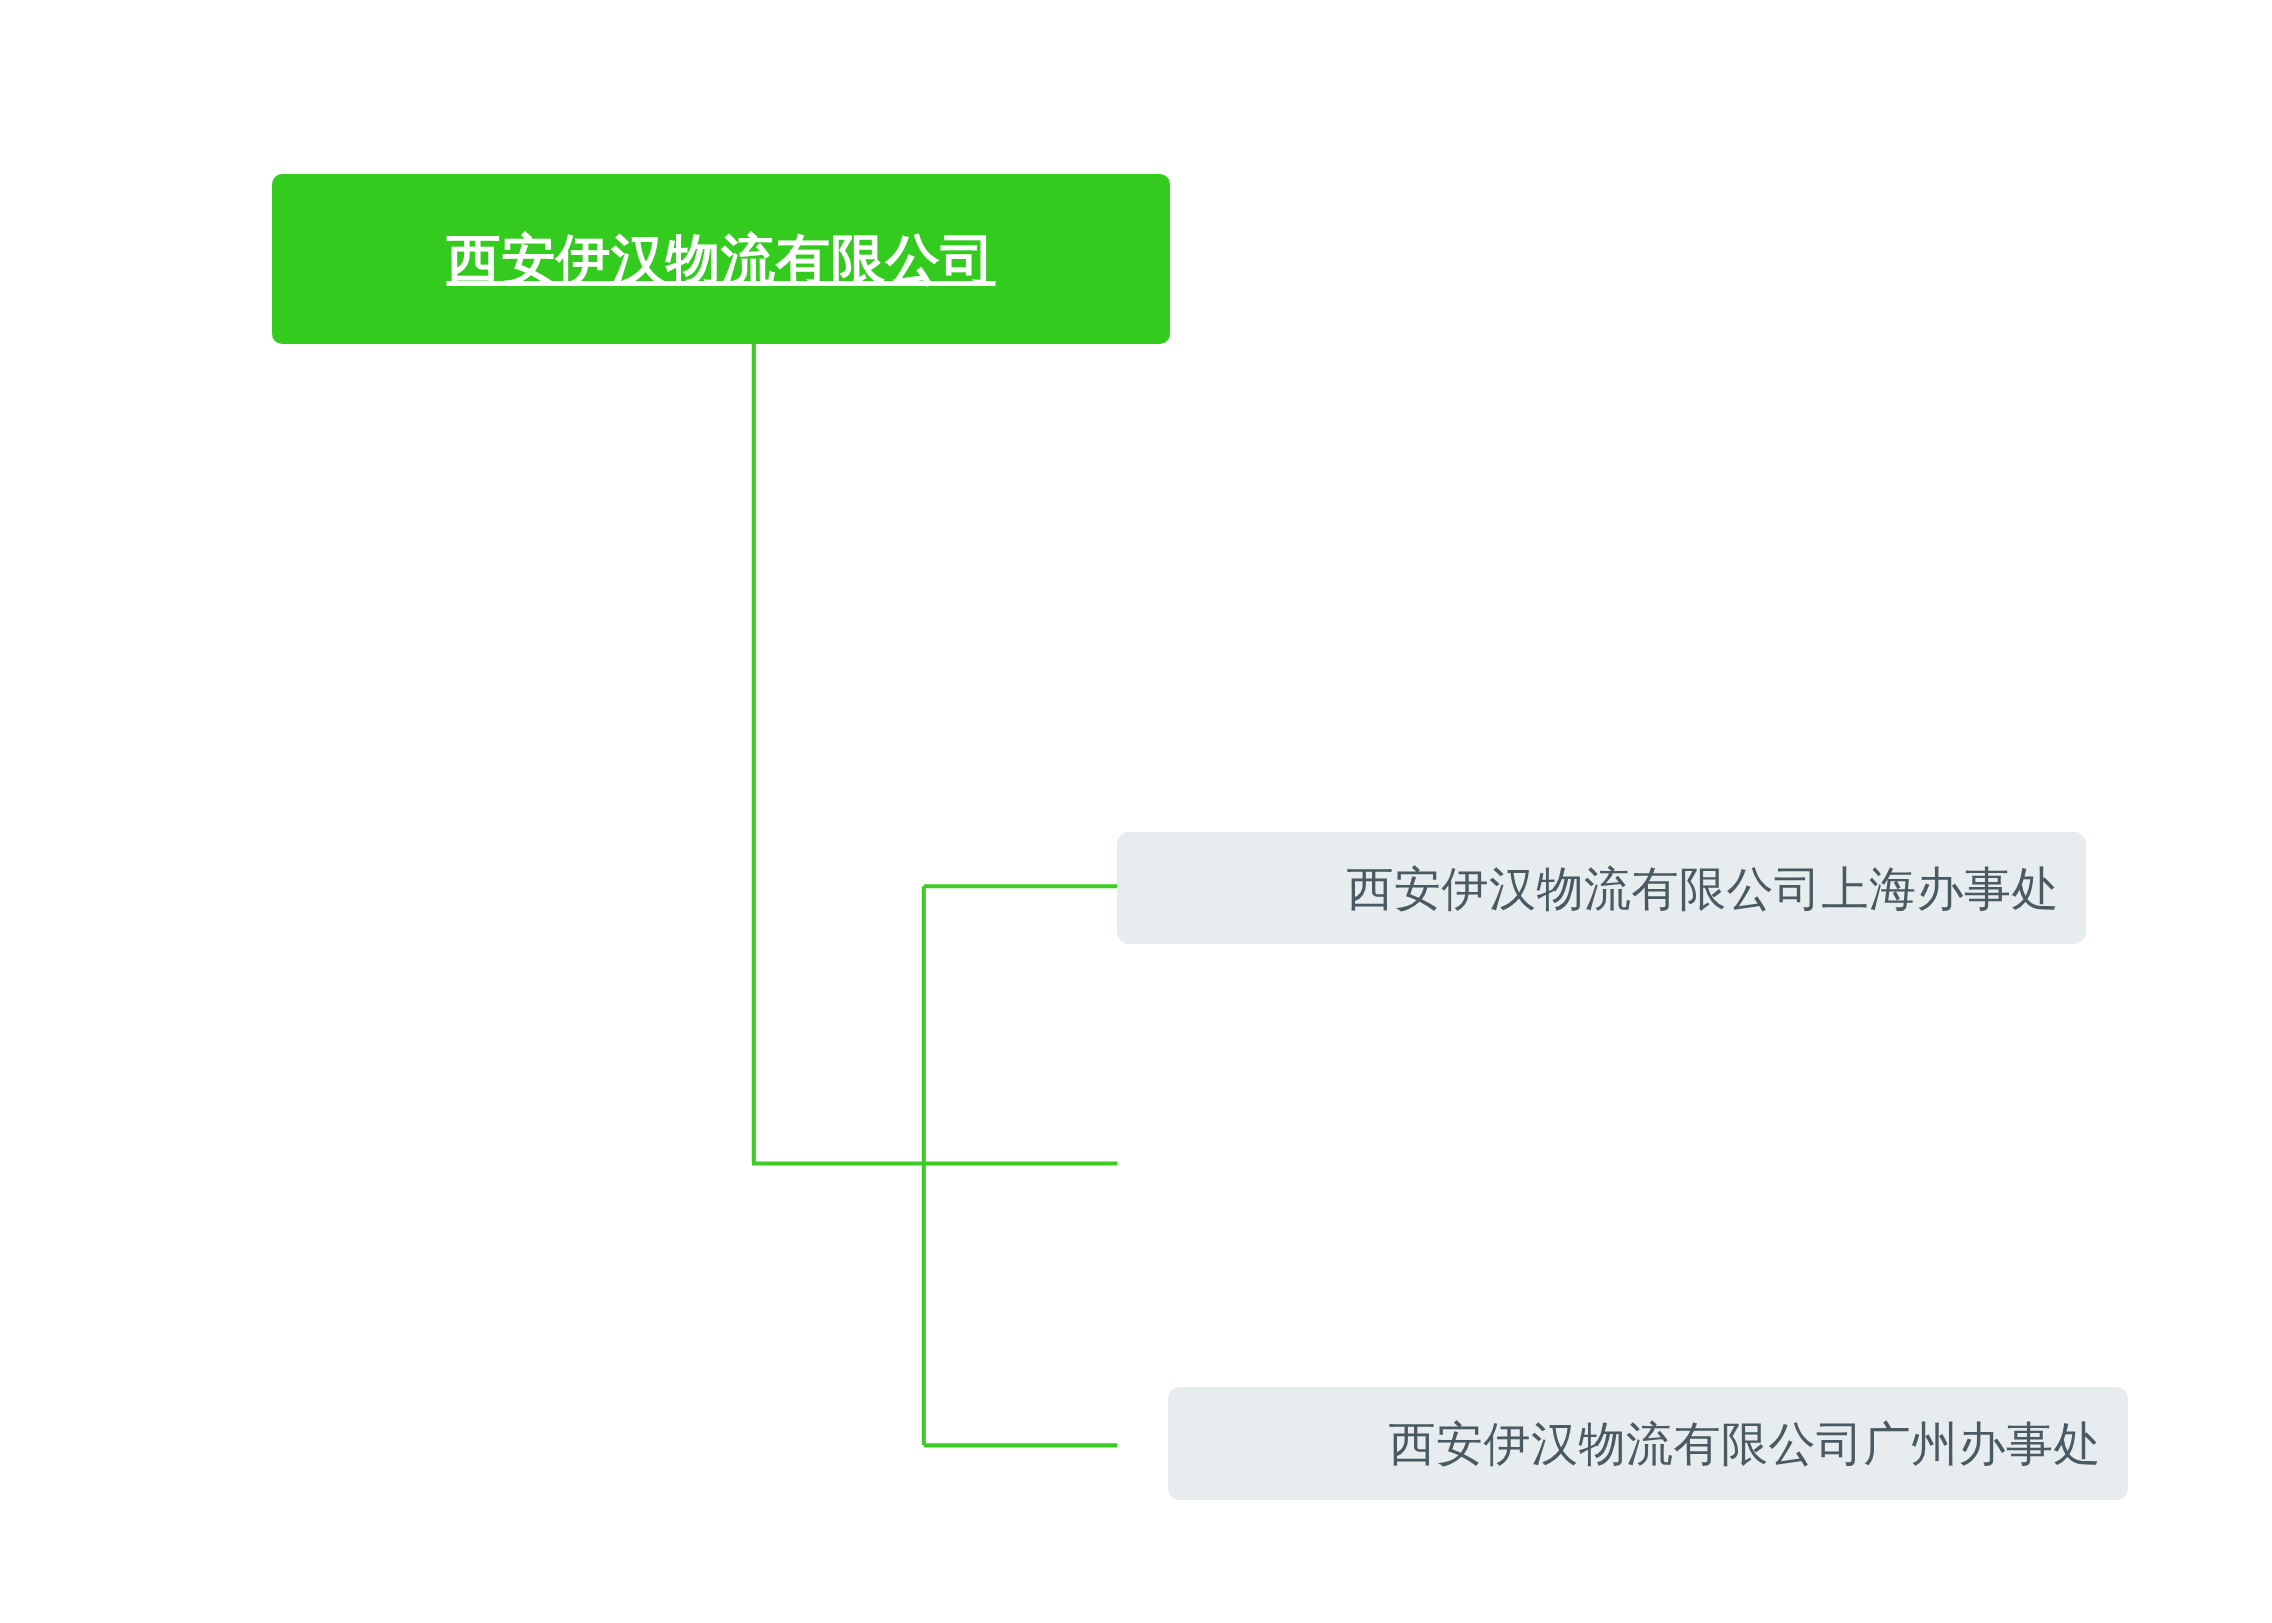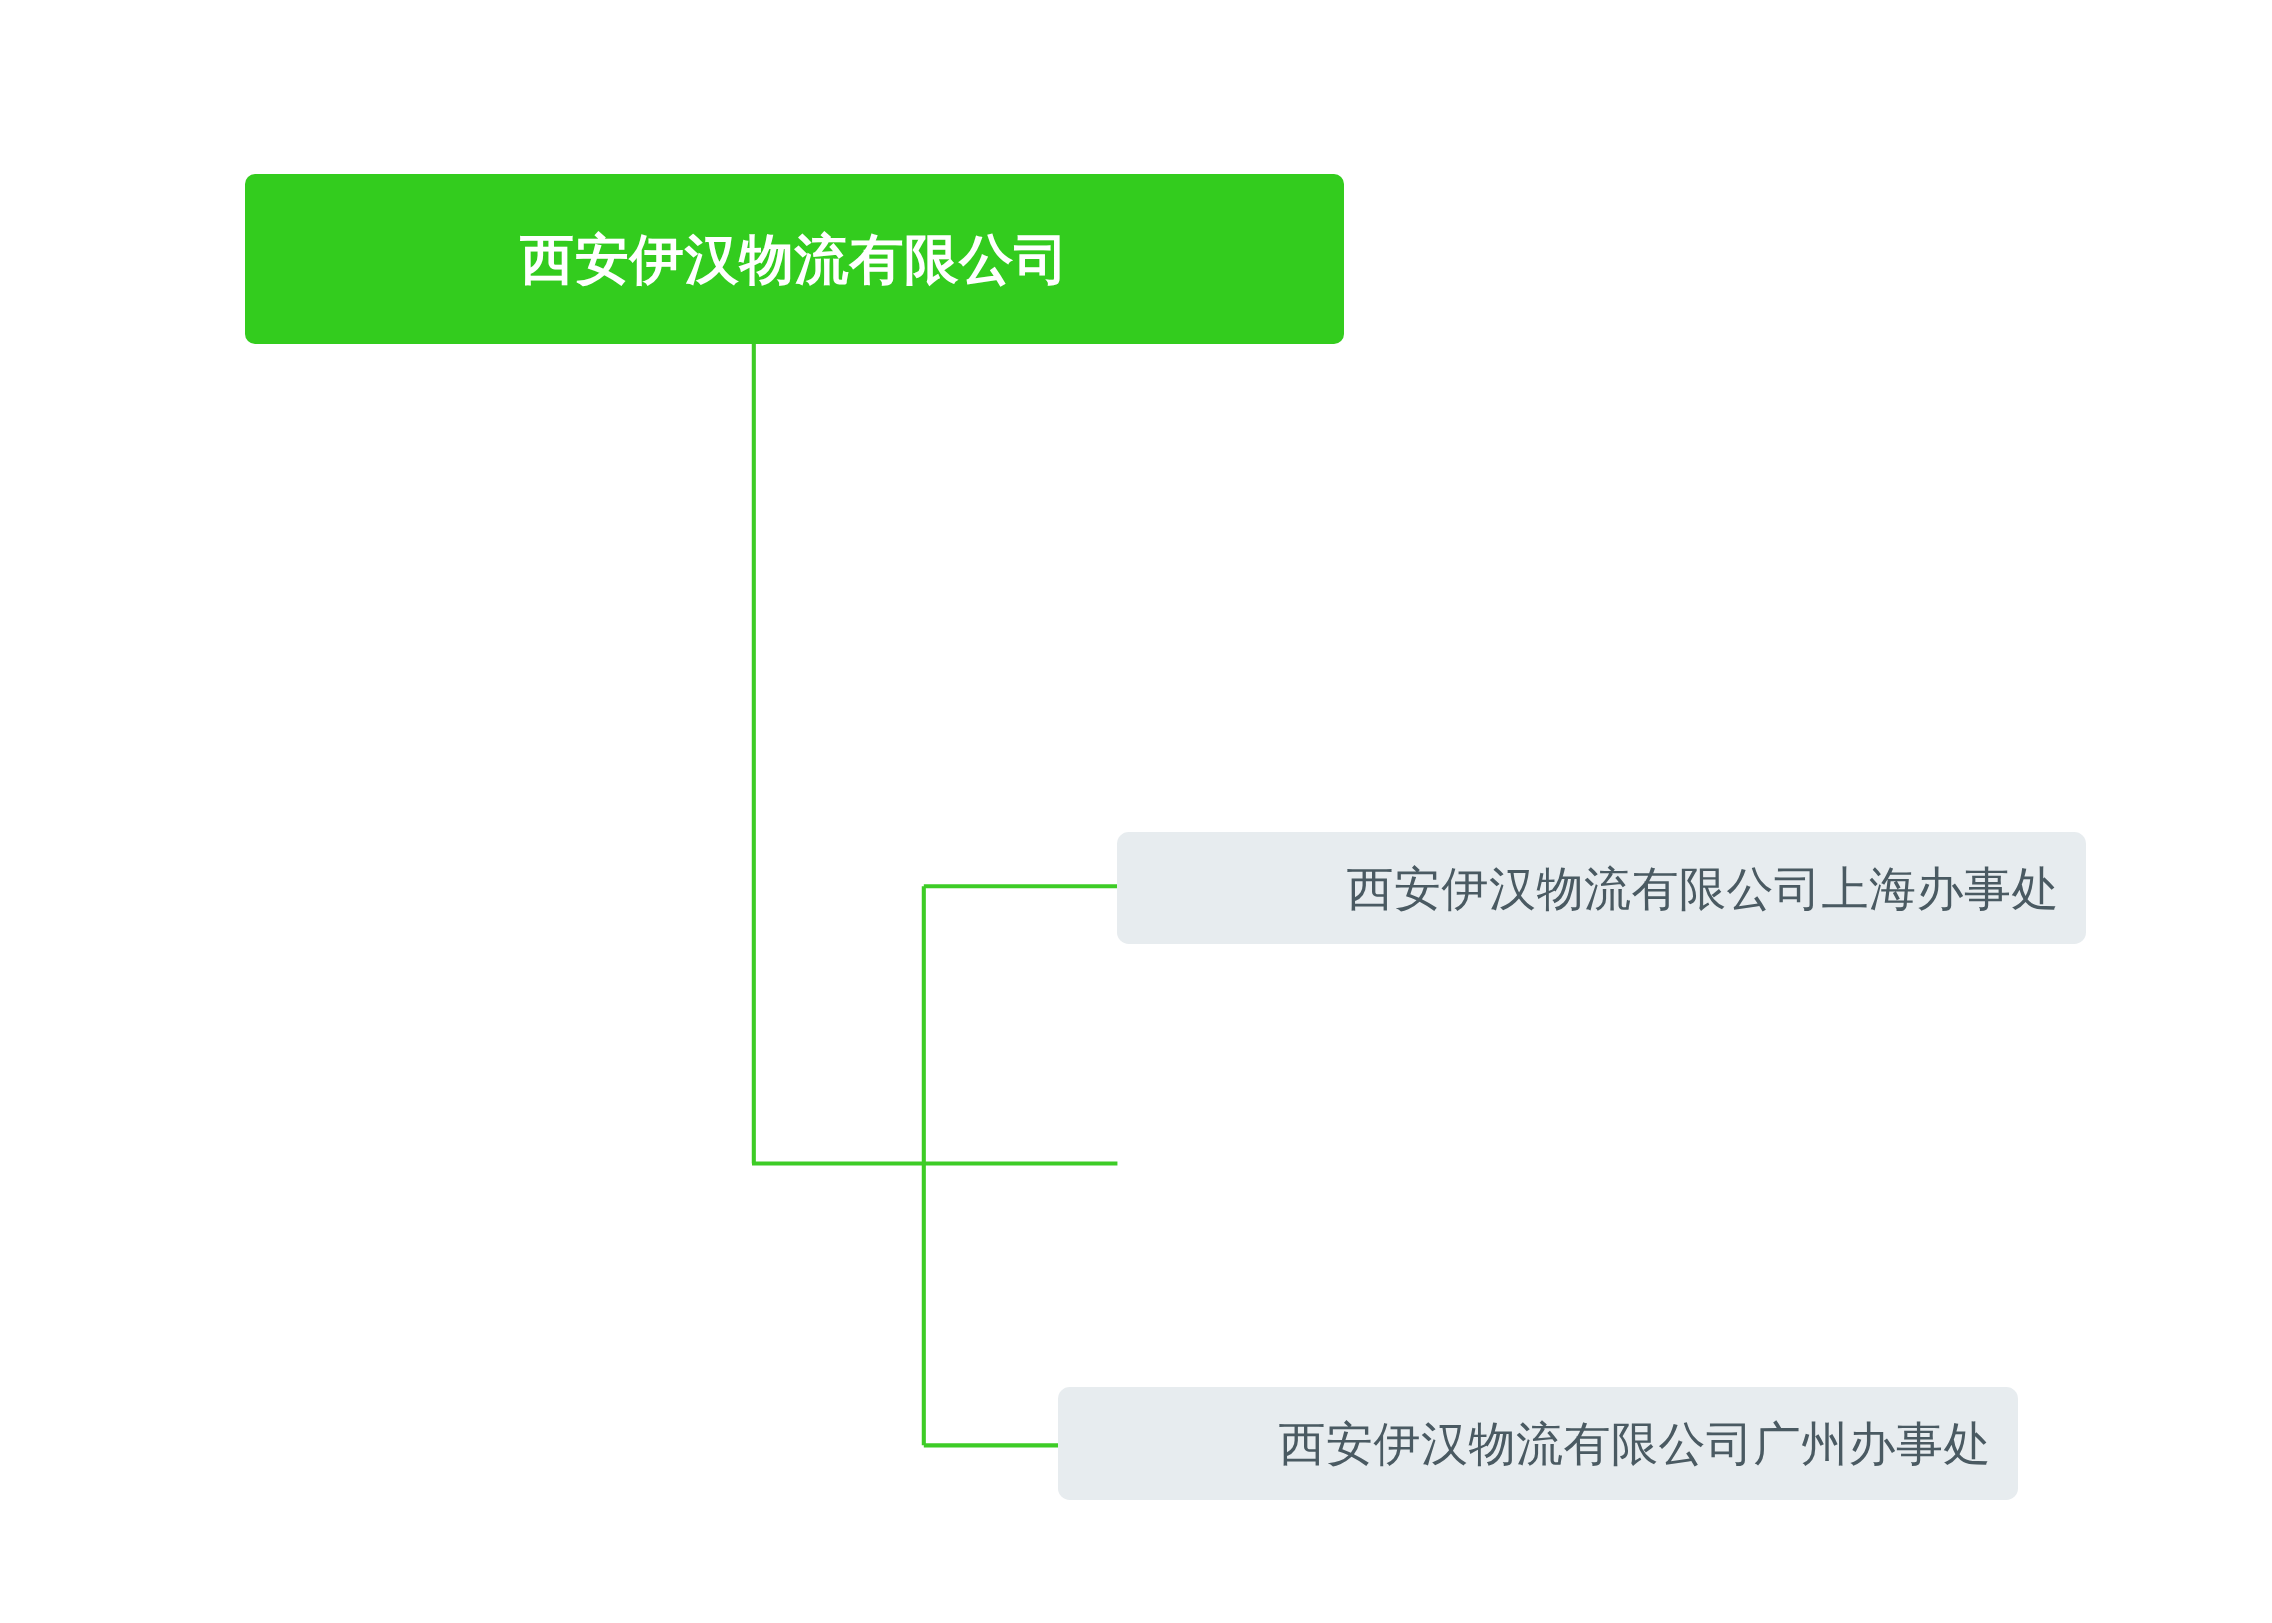--- a/index.html
+++ b/index.html
@@ -28,31 +28,32 @@
   .node {
     position: absolute;
     box-sizing: border-box;
     display: flex;
     align-items: center;
     border-radius: 10px;
     white-space: nowrap;
     justify-content: flex-end;
   }
   .node-root {
-    left: 245px;
+    left: 272px;
     top: 174px;
-    width: 1099px;
+    width: 898px;
     height: 170px;
     background: #33cc1e;
     color: #ffffff;
     font-size: 54px;
     font-weight: bold;
     letter-spacing: 0.9px;
     justify-content: center;
     padding: 0 18px;
+    text-decoration: underline;
   }
   .node-child {
     background: #e7ecef;
     color: #4a5a62;
     font-size: 47px;
     font-weight: normal;
     letter-spacing: 0.5px;
     padding-left: 40px;
     padding-right: 27px;
     border-radius: 11.8px;
@@ -63,21 +64,21 @@
     width: 969px;
     height: 112px;
   }
   .node-child-2 {
     left: 1117px;
     top: 1106px;
     width: 964px;
     height: 112px;
   }
   .node-child-3 {
-    left: 1058px;
+    left: 1168px;
     top: 1387px;
     width: 960px;
     height: 113px;
   }
   .node-label {
     display: block;
     line-height: 1;
   }
 </style>
 </head>

